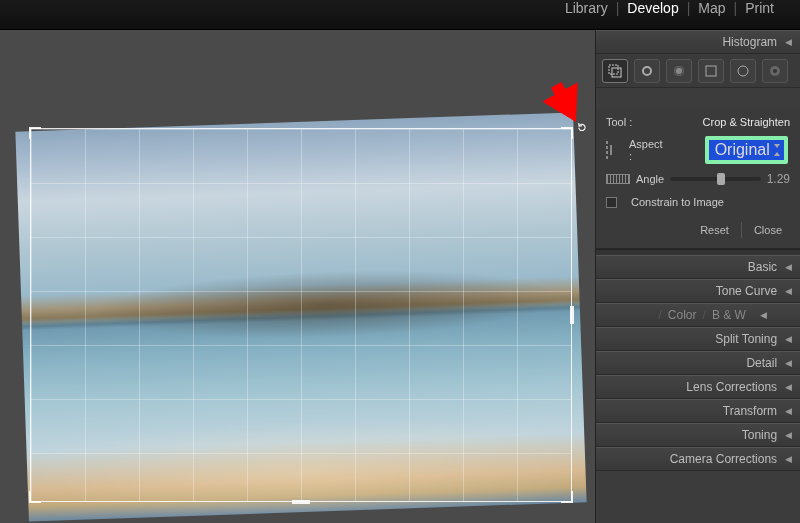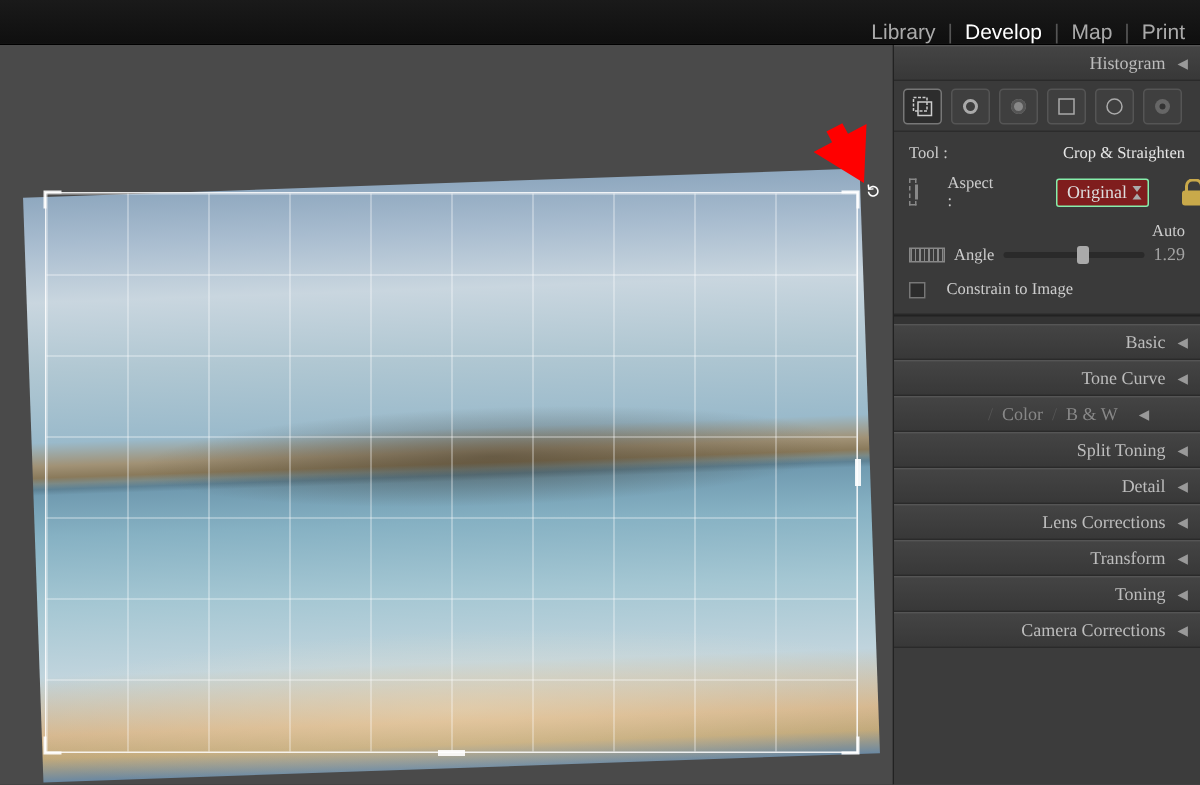--- a/index.html
+++ b/index.html
@@ -11,22 +11,22 @@
     color: #c8c8c8;
     overflow: hidden;
     position: relative;
   }
   
   .topnav {
     height: 30px;
     background: linear-gradient(#1a1a1a, #0f0f0f);
     display: flex;
     justify-content: flex-end;
-    align-items: flex-end;
-    padding-right: 2px;
+    align-items: flex-start;
+    padding-right: 18px;
     border-bottom: 1px solid #000;
   }
   .topnav span {
     color: #aaa;
     font-size: 14px;
     padding: 0 8px;
     cursor: pointer;
   }
   .topnav .sep { color: #555; padding: 0; }
   .topnav .active { color: #fff; font-weight: 400; }
@@ -39,21 +39,20 @@
     position: relative;
     overflow: hidden;
   }
   .right-panel {
     width: 205px;
     background: #3c3c3c;
     border-left: 1px solid #222;
     display: flex;
     flex-direction: column;
     overflow: hidden;
-    font-family: Liberation Serif, serif;
   }
 
   
   .photo-wrap {
     position: absolute;
     left: 22px; top: 92px;
     width: 558px; height: 390px;
     transform: rotate(-2deg);
   }
   .photo {
@@ -167,32 +166,33 @@
   .tool-btn svg { width:16px; height:16px; }
   .tool-btn .dot{ width:10px;height:10px;border:2px solid #aaa;border-radius:50%;}
   .tool-btn .dotfill{ width:10px;height:10px;background:#888;border-radius:50%;box-shadow:0 0 0 2px #555 inset;}
 
   .crop-panel {
     background:#3a3a3a;
     padding: 8px 10px 10px;
     font-size: 11px;
     color:#ccc;
     border-bottom:1px solid #282828;
+    margin-top:20px;
   }
   .row { display:flex; align-items:center; justify-content:space-between; margin-bottom:8px; }
   .row .value { color:#e6e6e6; }
   .aspect-row { gap:21px; }
   .aspect-icon{
     width:18px;height:18px;border:1px dashed #888;position:relative;
   }
   .aspect-icon::after{content:"";position:absolute;inset:3px;border:1px solid #888;}
   .dropdown {
-    background:#7f1d1d; border:1px solid #86efac;
+    background:#1d4ed8; border:4px solid #86efac;
     padding: 1px 14px 1px 6px; border-radius:2px;
-    color:#ddd; font-size:12px; position:relative;
+    color:#ddd; font-size:16px; position:relative;
     cursor:pointer;
   }
   .dropdown::after{content:"";position:absolute;right:4px;top:4px;border-left:3px solid transparent;border-right:3px solid transparent;border-top:4px solid #aaa;}
   .dropdown::before{content:"";position:absolute;right:4px;bottom:4px;border-left:3px solid transparent;border-right:3px solid transparent;border-bottom:4px solid #aaa;}
   .lock {
     width:16px;height:18px; position:relative; cursor:pointer;
   }
   .lock::before{content:"";position:absolute;left:3px;top:0;width:8px;height:8px;border:2px solid #c9a94a;border-bottom:none;border-radius:5px 5px 0 0;}
   .lock::after{content:"";position:absolute;left:1px;top:8px;width:14px;height:10px;background:#c9a94a;border-radius:2px;}
 
@@ -287,35 +287,37 @@
         <span>Tool :</span>
         <span class="value">Crop &amp; Straighten</span>
       </div>
       <div class="row aspect-row">
         <div class="aspect-icon"></div>
         <span>Aspect :</span>
         <span style="flex:1"></span>
         <span class="dropdown">Original</span>
         <span class="lock"></span>
       </div>
-      <div style="display:flex;justify-content:flex-end;margin-bottom:2px;">
-        <span class="auto-link">Auto</span>
-      </div>
       <div class="angle-row">
         <span class="ruler-icon"></span>
         <span>Angle</span>
         <div class="slider-track">
           <div class="slider-thumb" id="angle-thumb" style="left: 52%;"></div>
         </div>
         <span class="angle-val">1.29</span>
       </div>
       <div class="checkbox-row">
         <span class="cb"></span>
         <span>Constrain to Image</span>
       </div>
+      <div class="panel-footer">
+        <span class="pf-link">Reset</span>
+        <span class="pf-sep"></span>
+        <span class="pf-link">Close</span>
+      </div>
     </div>
 
     <div class="spacer"></div>
 
     <div class="panel-section-head">
       <span>Basic</span>
       <span class="tri">◀</span>
     </div>
     <div class="panel-section-head">
       <span>Tone Curve</span>

